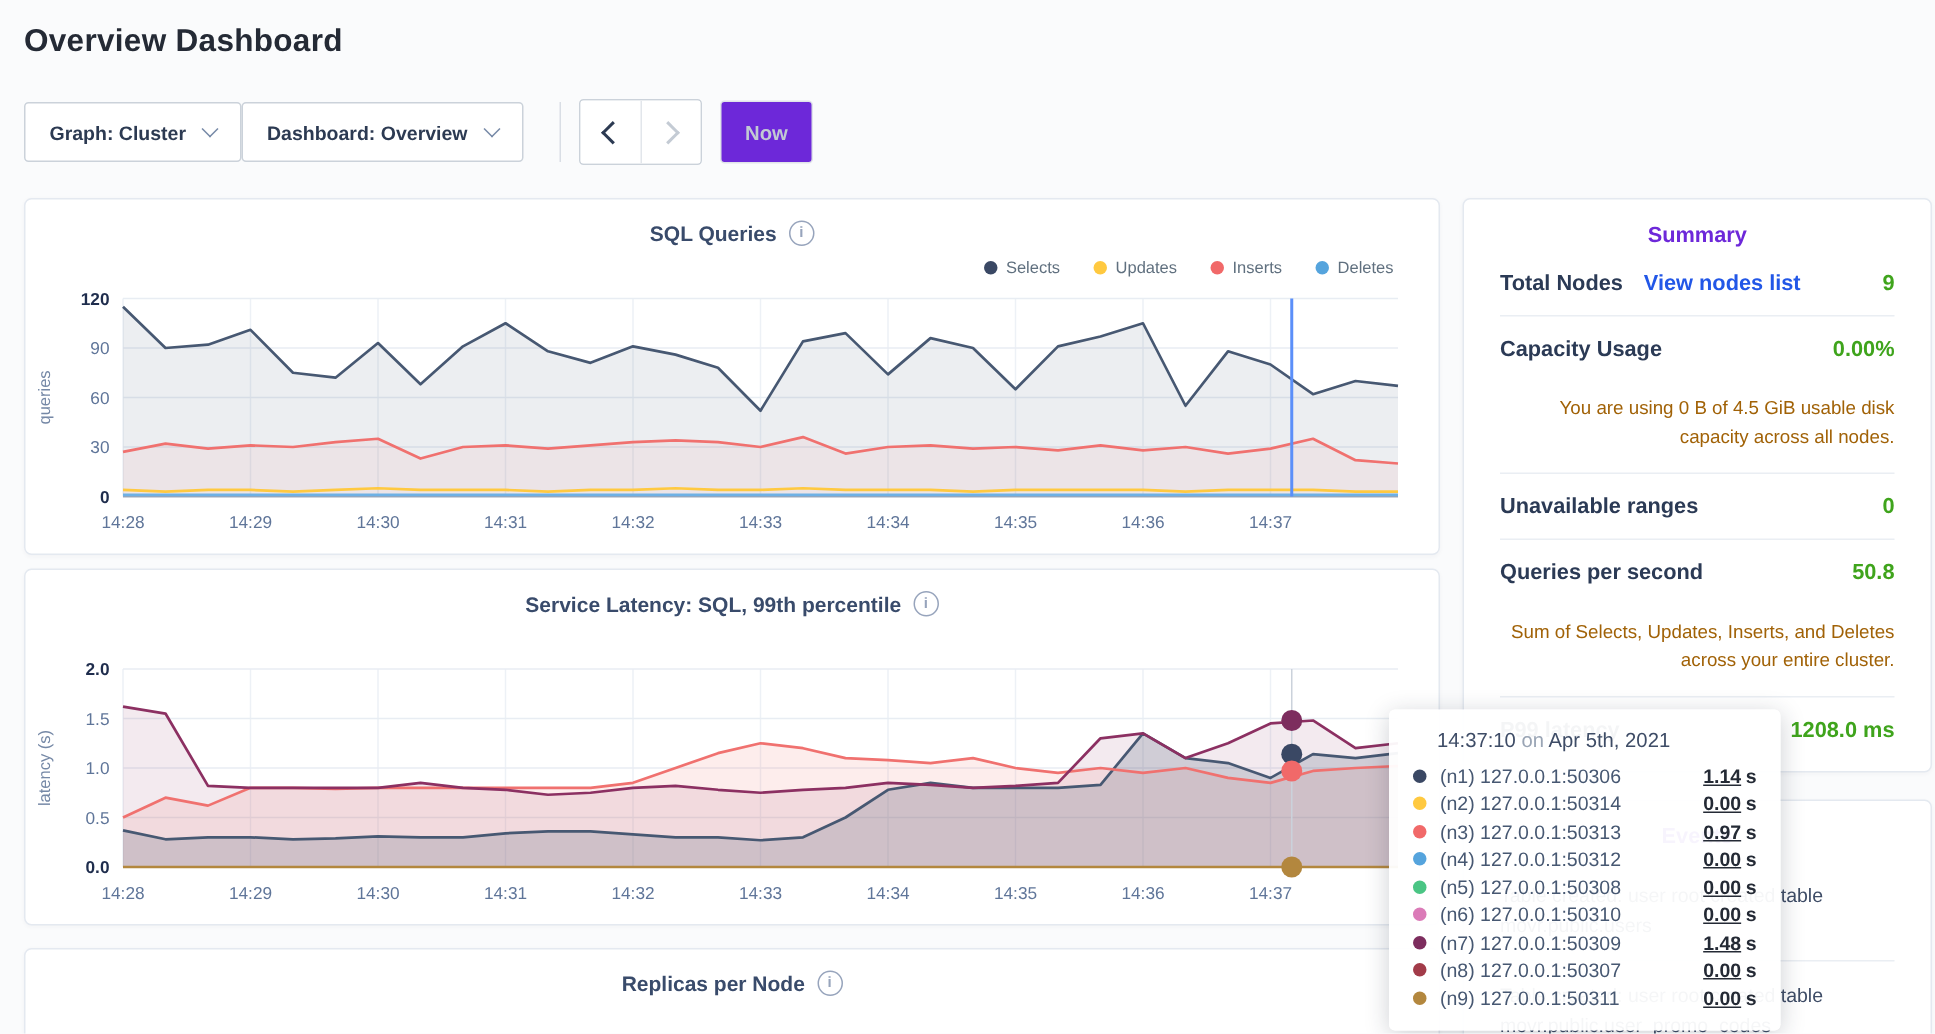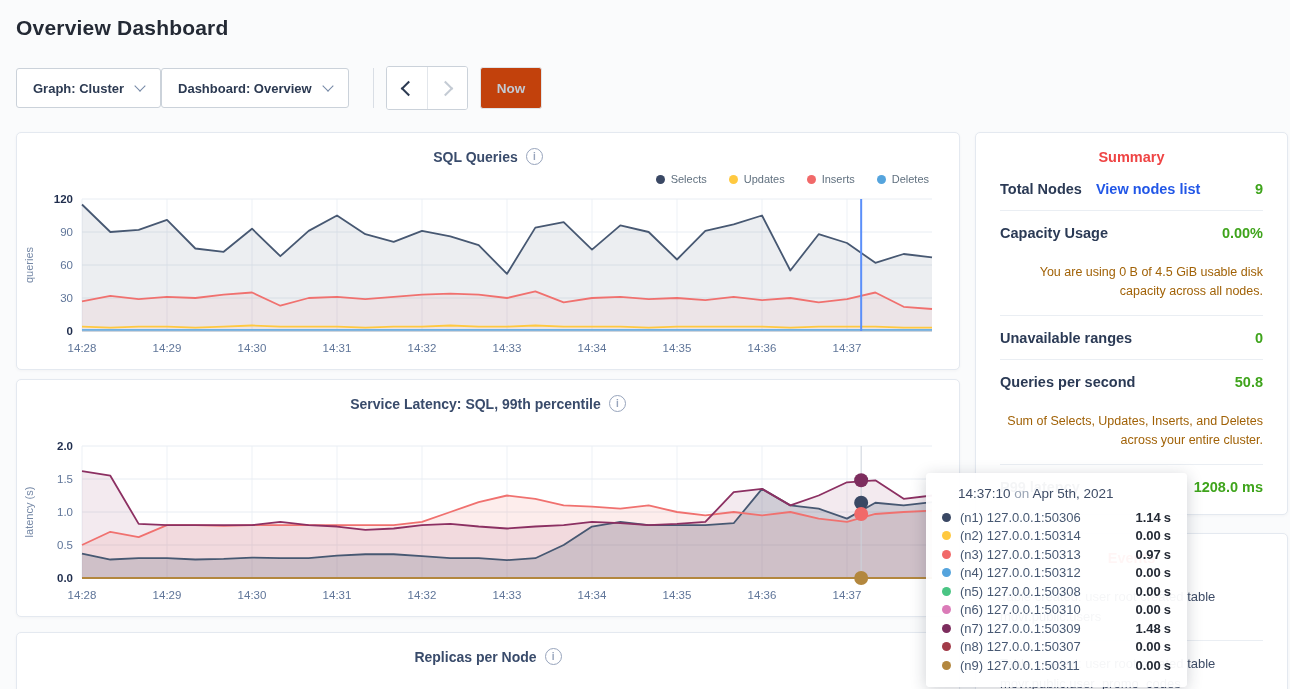--- a/index.html
+++ b/index.html
@@ -20,21 +20,21 @@
       align-items:center;padding:0 14px;margin-left:22px;cursor:pointer;}
   .badge{background:#E7EAEF;border-radius:3px;font-weight:700;font-size:12px;color:#3E4C66;padding:4px 6px;margin-right:14px;}
   .tlabel{font-weight:700;font-size:13.5px;color:#22293B;flex:1;text-align:left;}
   .chev-down{width:7px;height:7px;border-right:1.6px solid #7588A6;border-bottom:1.6px solid #7588A6;
       transform:rotate(45deg);display:inline-block;margin-left:12px;position:relative;top:-2px;}
   .pn-group{display:flex;margin-left:12px;border:1px solid #CBD2DA;border-radius:3px;overflow:hidden;height:42px;background:#fff;}
   .pn-group button{width:40px;border:none;background:#fff;display:flex;align-items:center;justify-content:center;cursor:pointer;}
   .pn-group button + button{border-left:1px solid #E2E6EB;}
   .chev-left{width:9px;height:9px;border-left:2.5px solid #2C3A52;border-bottom:2.5px solid #2C3A52;transform:rotate(45deg);display:inline-block;margin-left:4px;}
   .chev-right{width:9px;height:9px;border-right:2.5px solid #C4CBD4;border-top:2.5px solid #C4CBD4;transform:rotate(45deg);display:inline-block;margin-right:4px;}
-  .now{height:42px;margin-left:12px;background:#c2410c;border:1px solid #E0E4E9;border-radius:3px;padding:0 16px;
+  .now{height:42px;margin-left:12px;background:#6d28d9;border:1px solid #E0E4E9;border-radius:3px;padding:0 16px;
       font-weight:700;font-size:13.5px;color:#C2C9D3;cursor:default;}
 
   
   .main-col{position:absolute;left:16px;top:132px;width:944px;}
   .right-col{position:absolute;left:975px;top:132px;width:313px;}
   .panel{background:#fff;border:1px solid #E4E9F0;border-radius:5px;box-shadow:0 1px 3px rgba(44,58,82,.04);box-sizing:border-box;}
   .chart-panel{height:238px;position:relative;}
   .chart-panel.m9{margin-bottom:9px;}
   .chart-panel.m15{margin-bottom:15px;}
   .chart-head{text-align:center;padding-top:14px;height:22px;}
@@ -43,42 +43,42 @@
       color:#97A4BC;font-size:10px;font-weight:600;text-align:center;margin-left:8px;vertical-align:middle;cursor:pointer;}
   .legend{height:18px;margin:4px 30px 0 0;text-align:right;font-size:11px;color:#60707F;}
   .legend .li{display:inline-block;margin-left:22px;}
   .legend .dot{display:inline-block;width:9px;height:9px;border-radius:50%;margin-right:6px;vertical-align:-1px;}
   svg.chart{display:block;width:940px;height:168px;margin:2px auto 0;}
   svg.chart text{font-family:"Liberation Sans",sans-serif;}
   .replicas{height:120px;}
 
   
   .side-panel{padding:16px 24px 6px;}
-  .panel-title{text-align:center;font-weight:700;font-size:14.5px;color:#ef4444;margin-bottom:2px;}
+  .panel-title{text-align:center;font-weight:700;font-size:14.5px;color:#6d28d9;margin-bottom:2px;}
   .srow{border-bottom:1px solid #EAEEF3;padding:14px 0 13px;}
   .srow:last-child{border-bottom:none;}
   .srow-top{display:flex;align-items:baseline;}
   .slabel{font-weight:700;font-size:14.5px;color:#2B3A55;}
   .slink{font-weight:700;font-size:14.5px;color:#2257E7;margin-left:14px;cursor:pointer;}
   .svalue{margin-left:auto;font-weight:700;font-size:14.5px;color:#3FA41C;}
   .sdesc{font-size:12.5px;color:#a16207;line-height:1.55;margin-top:22px;text-align:right;}
   .events-panel{margin-top:18px;height:190px;overflow:hidden;}
   .ev-item{font-size:13px;color:#3E4C66;line-height:1.55;padding:13px 0;}
   .ev-item + .ev-item{border-top:1px solid #EAEEF3;}
   .ev-first{margin-top:8px;}
 
   
   .tooltip{position:absolute;left:926px;top:473px;width:229px;background:rgba(255,255,255,.95);
       border-radius:4px;box-shadow:0 3px 16px rgba(30,40,60,.22);padding:13px 16px 12px;z-index:20;}
   .tt-head{font-size:13.5px;color:#3E4C66;margin-bottom:7px;margin-left:16px;}
   .tt-head .on{color:#9AA5B5;}
   .tt-row{display:flex;align-items:center;font-size:13px;color:#475872;height:18.5px;}
   .tt-dot{width:9px;height:9px;border-radius:50%;margin-right:9px;flex:none;}
   .tt-node{flex:1;white-space:nowrap;}
-  .tt-val{font-weight:700;color:#242A35;margin-left:20px;}
+  .tt-val{font-weight:700;color:#242A35;margin-left:20px;text-decoration:underline;}
   .tt-unit{font-weight:600;color:#242A35;margin-left:3px;}
 </style>
 </head>
 <body>
 
 <div>
 
   <h1 class="page-title">Overview Dashboard</h1>
 
   <div class="toolbar">

